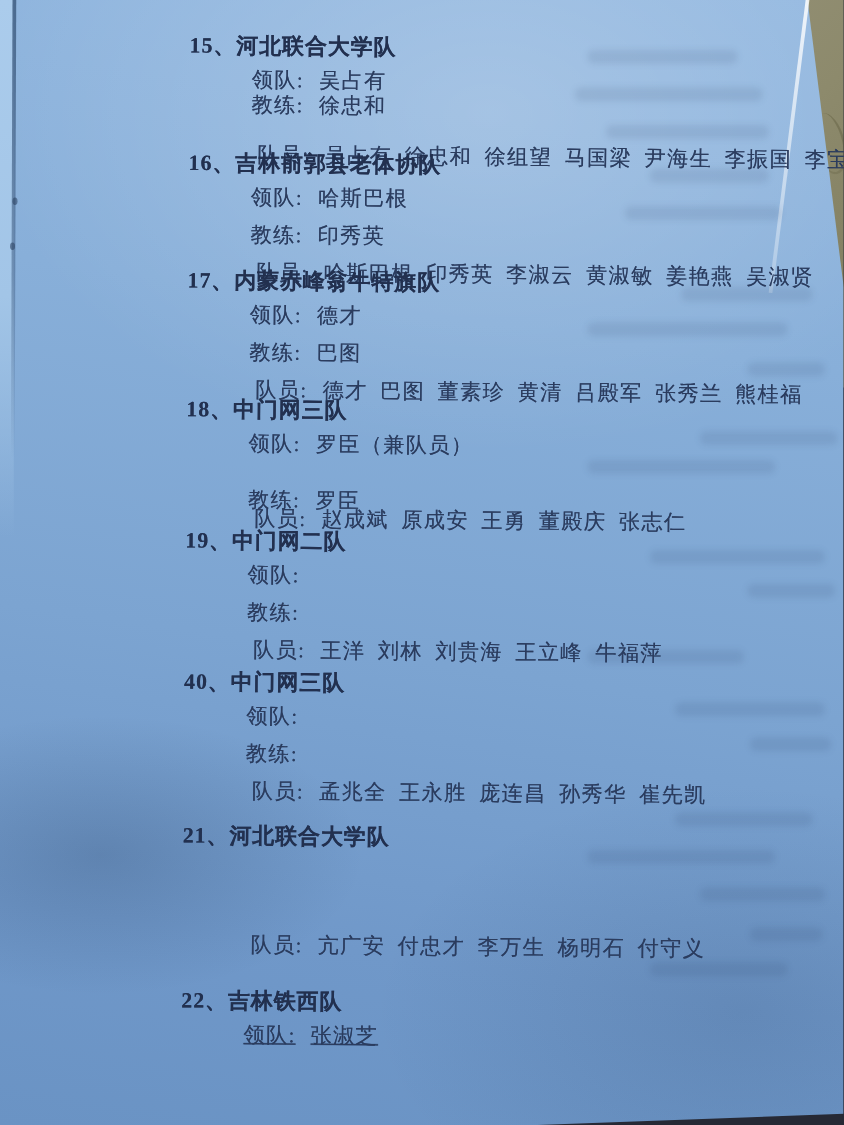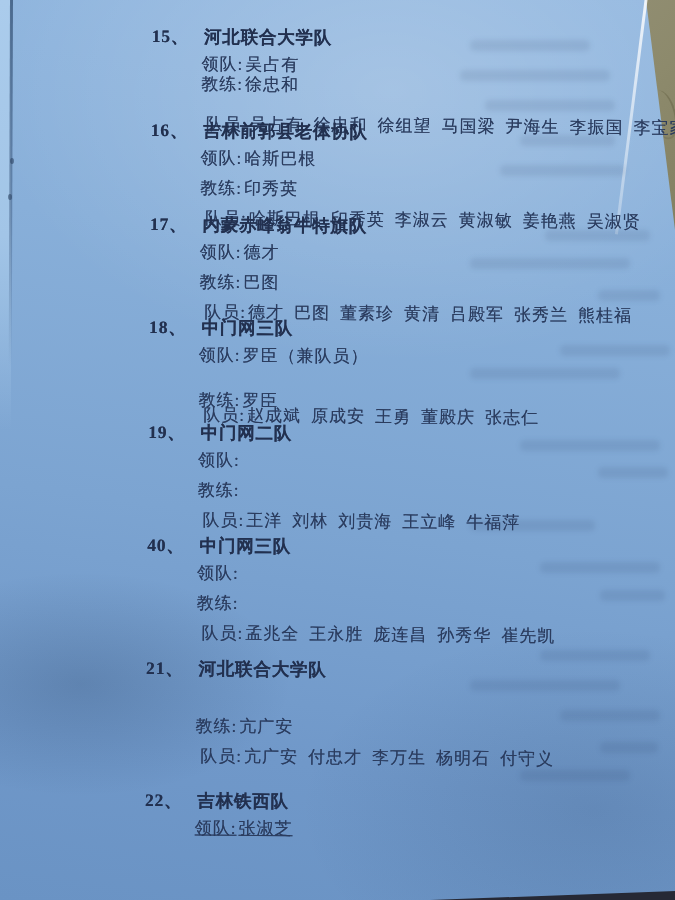--- a/index.html
+++ b/index.html
@@ -37,24 +37,24 @@
 
   
   .ghost{position:absolute;height:11px;border-radius:5px;z-index:2;
     background:rgba(28,48,88,.10);filter:blur(2.5px);}
 
   
   .content{position:absolute;left:0;top:0;width:675px;height:900px;z-index:3;
     transform:rotate(.5deg);transform-origin:150px 0;color:#2b3c5e;}
   .heading{position:absolute;left:152px;font-size:17.5px;font-weight:700;color:#22304f;
     letter-spacing:.8px;white-space:nowrap;text-shadow:0 0 .5px rgba(26,42,76,.7);}
-  .heading .num{margin-right:15px;text-align:right;}
+  .heading .num{margin-right:0;text-align:right;}
   .line{position:absolute;left:202px;font-size:17px;letter-spacing:1px;white-space:nowrap;
     text-shadow:0 0 .4px rgba(30,50,90,.65);}
-  .line .label{margin-right:2px;text-align:center;}
+  .line .label{margin-right:12px;text-align:center;}
   .line .player{margin-right:10px;}
 </style>
 </head>
 <body>
 
 <div id="photo">
 
   <div class="desk">
     <div class="desk-mark"></div>
   </div>
@@ -109,18 +109,17 @@
       <div class="line" style="top: 403px; left: 207px;"><span class="label">队员:</span><span class="player">赵成斌</span><span class="player">原成安</span><span class="player">王勇</span><span class="player">董殿庆</span><span class="player">张志仁</span></div>
       <div class="heading" style="top: 420px;"><span class="num">19、</span><span>中门网二队</span></div>
       <div class="line" style="top: 448px;"><span class="label">领队:</span><span></span></div>
       <div class="line" style="top: 478px;"><span class="label">教练:</span><span></span></div>
       <div class="line" style="top: 508px; left: 207px;"><span class="label">队员:</span><span class="player">王洋</span><span class="player">刘林</span><span class="player">刘贵海</span><span class="player">王立峰</span><span class="player">牛福萍</span></div>
       <div class="heading" style="top: 533px;"><span class="num">40、</span><span>中门网三队</span></div>
       <div class="line" style="top: 561px;"><span class="label">领队:</span><span></span></div>
       <div class="line" style="top: 591px;"><span class="label">教练:</span><span></span></div>
       <div class="line" style="top: 621px; left: 207px;"><span class="label">队员:</span><span class="player">孟兆全</span><span class="player">王永胜</span><span class="player">庞连昌</span><span class="player">孙秀华</span><span class="player">崔先凯</span></div>
       <div class="heading" style="top: 656px;"><span class="num">21、</span><span>河北联合大学队</span></div>
-      <div class="line" style="top: 714px;"><span class="label">教练:</span><span>亢广安</span></div>
       <div class="line" style="top: 744px; left: 207px;"><span class="label">队员:</span><span class="player">亢广安</span><span class="player">付忠才</span><span class="player">李万生</span><span class="player">杨明石</span><span class="player">付守义</span></div>
       <div class="heading" style="top: 788px;"><span class="num">22、</span><span>吉林铁西队</span></div>
       <div class="line" style="top: 816px; text-decoration: underline;"><span class="label">领队:</span><span>张淑芝</span></div>
     </div>
 </div>
 
 </body></html>

